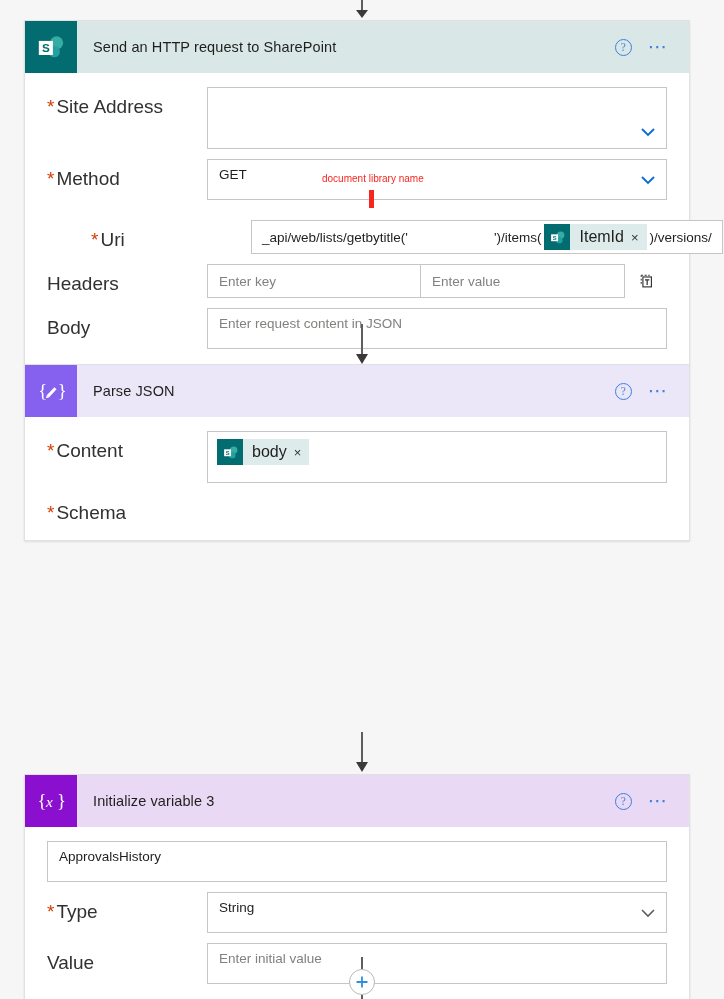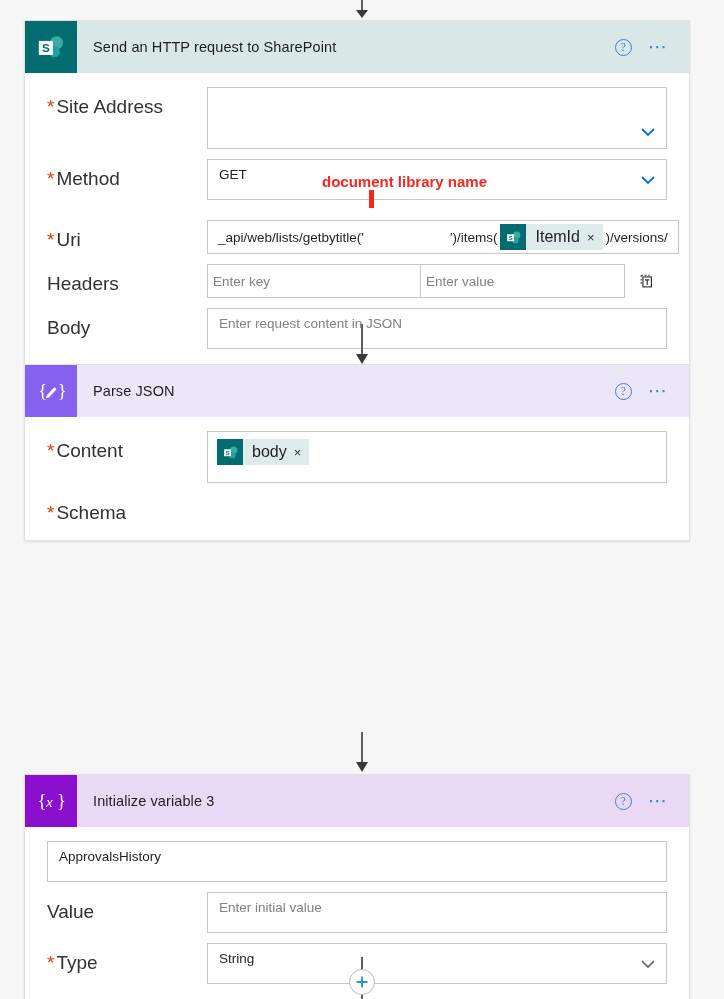--- a/index.html
+++ b/index.html
@@ -171,41 +171,40 @@
     font-size: 13px;
     color: #323130;
     padding-right: 8px;
     cursor: pointer;
     user-select: none;
   }
 
   
   .annot-text {
     position: absolute;
-    font-size: 15px;
+    font-size: 10px;
     color: #f6271f;
     white-space: nowrap;
     font-family: "Liberation Sans", sans-serif;
-    font-weight: bold;
   }
   .annot-bar {
     position: absolute;
     width: 5px;
     height: 18px;
     background: #f6271f;
   }
 
   
   .kv-row { display: flex; align-items: center; width: 100%; }
   .kv-input {
     border: 1px solid #c8c6c4;
     background: #fff;
     height: 34px;
     display: flex; align-items: center;
-    padding: 0 5px;
+    padding: 0 11px;
     font-size: 13.5px;
   }
   .kv-key { flex: 0 0 213px; border-right: none; }
   .kv-val { flex: 1 1 auto; }
   .kv-tool {
     flex: 0 0 42px;
     display: flex; align-items: center; justify-content: center;
     height: 34px;
     cursor: pointer;
   }
@@ -349,21 +348,21 @@
           </div>
           <svg class="chevron blue chev-mid" viewBox="0 0 16 16">
             <path d="M2 5 L8 11 L14 5" fill="none" stroke="#0b6ad4" stroke-width="1.8"></path>
           </svg>
         </div>
       </div>
 
       <div class="annot-text" style="left:297px; top:152px;">document library name</div>
       <div class="annot-bar" style="left:344px; top:169px;"></div>
 
-      <div class="row" style="margin-top:20px;">
+      <div class="row" style="margin-top:20px;margin-left:44px;">
         <div class="field-label">
           <span class="req">*</span><span>Uri</span>
         </div>
         <div class="field-wrap">
           <div class="uri-input">
             <span>_api/web/lists/getbytitle('</span>
             <span class="uri-gap"></span>
             <span>')/items(</span>
             <span class="token">
               <span class="token-ico">
@@ -500,39 +499,39 @@
 
       <div class="row">
         <div class="field-wrap">
           <div class="input">
             <span>ApprovalsHistory</span>
           </div>
         </div>
       </div>
 
       <div class="row">
-        <div class="field-label">Value</div>
-        <div class="field-wrap">
-          <div class="input">
-            <span class="placeholder">Enter initial value</span>
-          </div>
-        </div>
-      </div>
-
-      <div class="row">
         <div class="field-label">
           <span class="req">*</span><span>Type</span>
         </div>
         <div class="field-wrap">
           <div class="input">
             <span>String</span>
           </div>
           <svg class="chevron grey chev-mid" viewBox="0 0 16 16">
             <path d="M2 5 L8 11 L14 5" fill="none" stroke="#605e5c" stroke-width="1.6"></path>
           </svg>
+        </div>
+      </div>
+
+      <div class="row">
+        <div class="field-label">Value</div>
+        <div class="field-wrap">
+          <div class="input">
+            <span class="placeholder">Enter initial value</span>
+          </div>
         </div>
       </div>
 
     </div>
   </div>
 
   <div class="vline" style="top:957px; height:12px;"></div>
   <div class="add-circle" style="top:969px;">
     <svg width="14" height="14" viewBox="0 0 14 14" aria-hidden="true">
       <path d="M7 1.5 V12.5 M1.5 7 H12.5" stroke="#2f8ee0" stroke-width="1.8" fill="none"></path>

